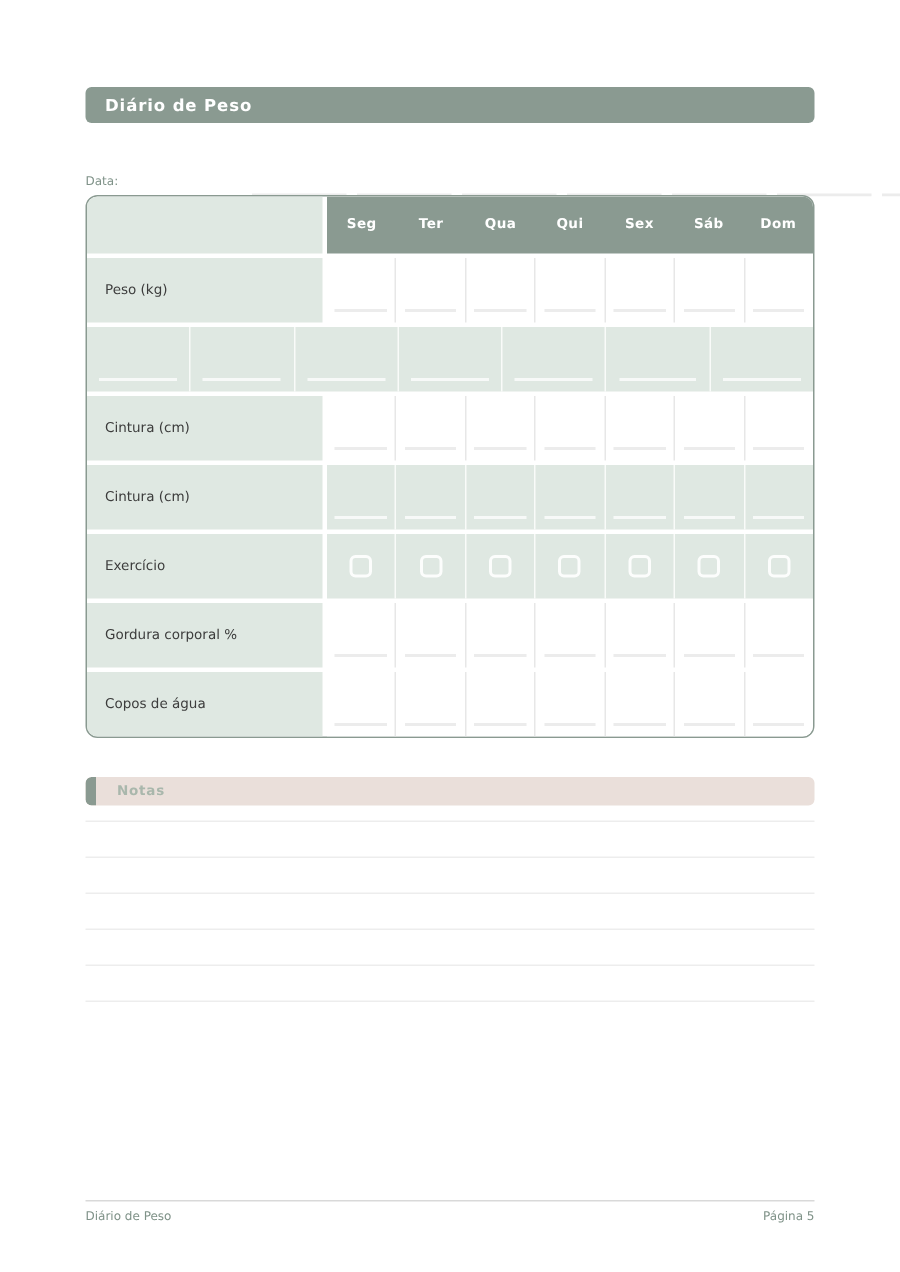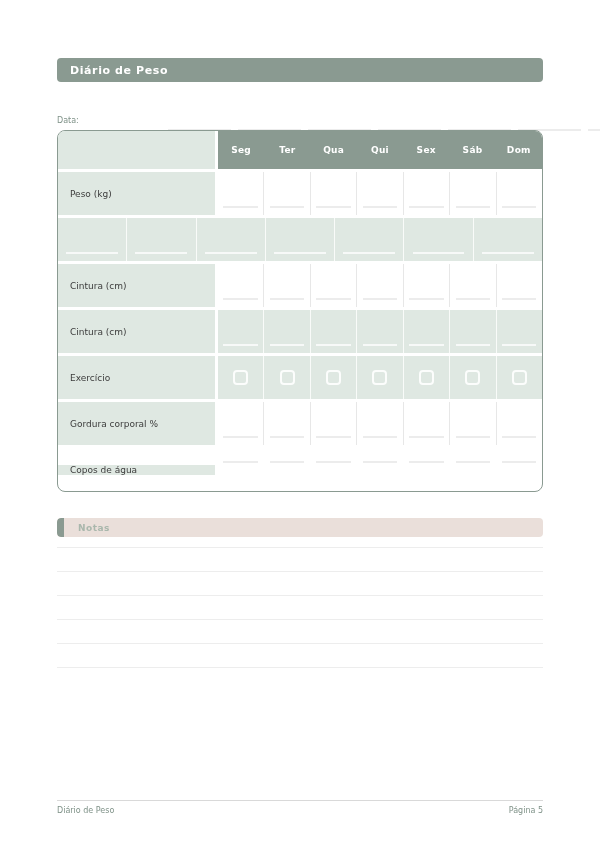--- a/index.html
+++ b/index.html
@@ -41,21 +41,21 @@
   .date-blank{
     width:63px;height:16px;border-bottom:2px solid var(--blank-line);
     margin-right:7px;flex:none;
   }
   
   .w-table{
     position:absolute;left:57px;top:130px;width:486px;box-sizing:border-box;
     border:1px solid var(--sage);border-radius:8px;overflow:hidden;background:#ffffff;
   }
   .trow{display:flex;height:43px;margin-bottom:3px;}
-  .trow:last-child{margin-bottom:0;align-items:center;}
+  .trow:last-child{margin-bottom:0;}
   .trow.header{height:38px;}
   .row-label{
     width:157px;flex:none;background:var(--light-sage);margin-right:3px;
     display:flex;align-items:center;padding-left:12px;box-sizing:border-box;
     font-size:9px;color:var(--label-text);
   }
   .day-block{flex:1;display:flex;}
   .trow.header .day-block{background:var(--sage);}
   .day-label{
     flex:1;display:flex;align-items:center;justify-content:center;

